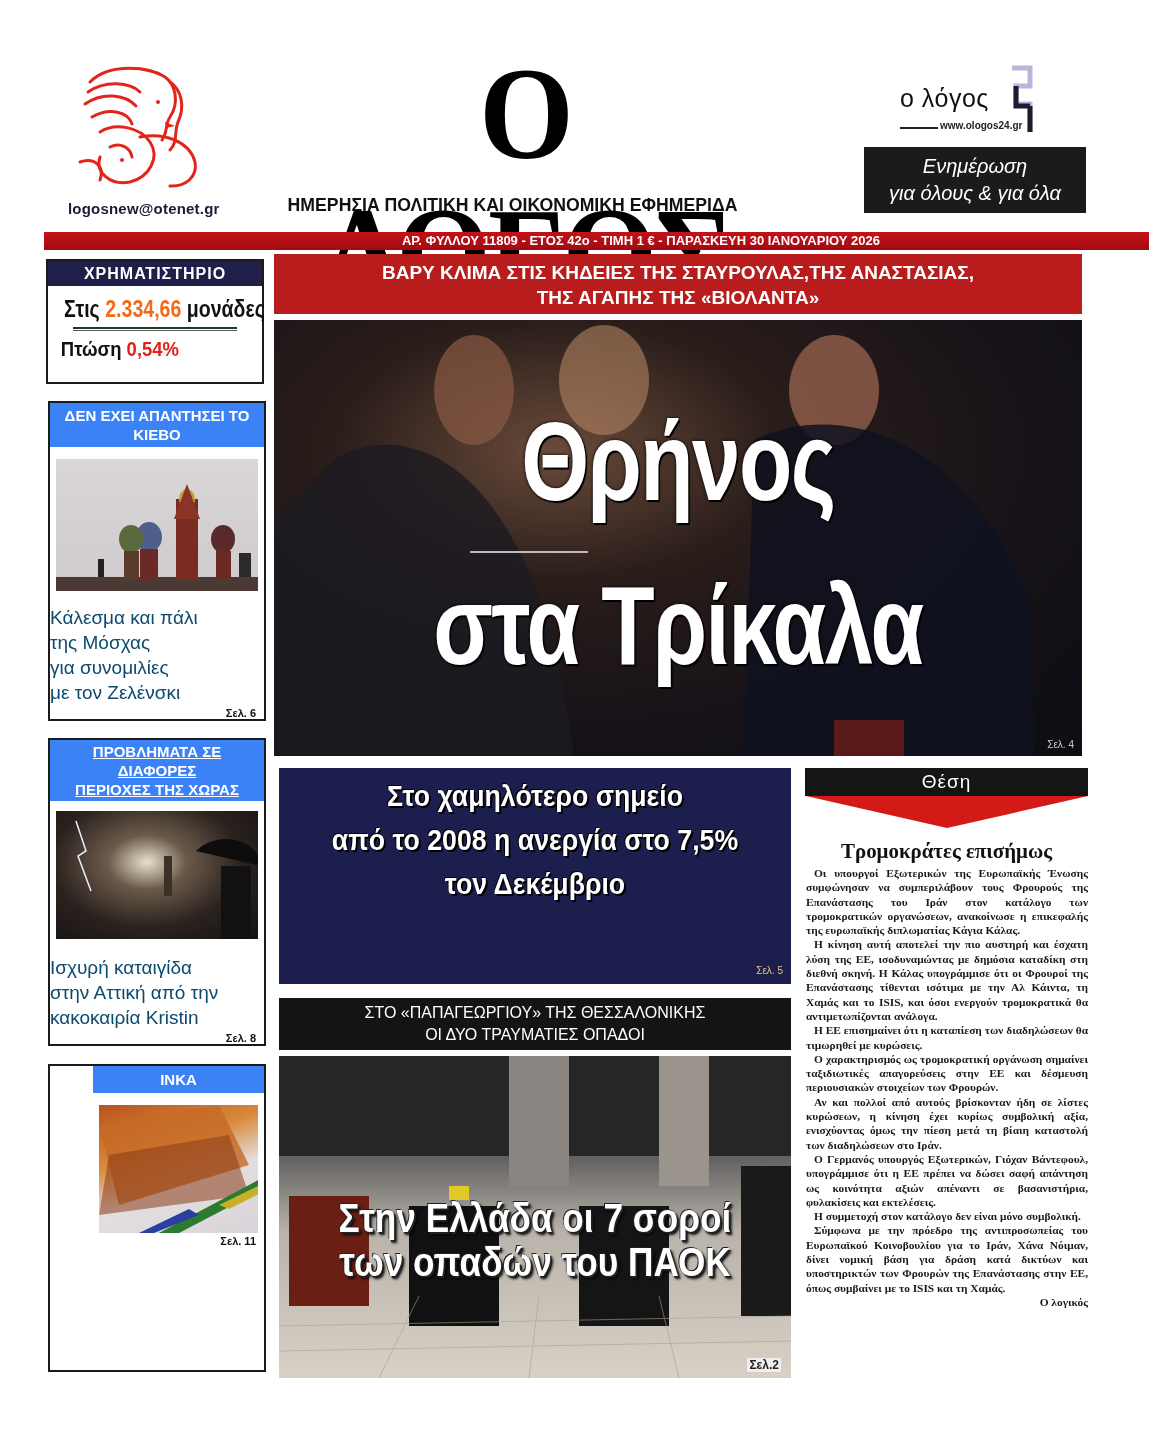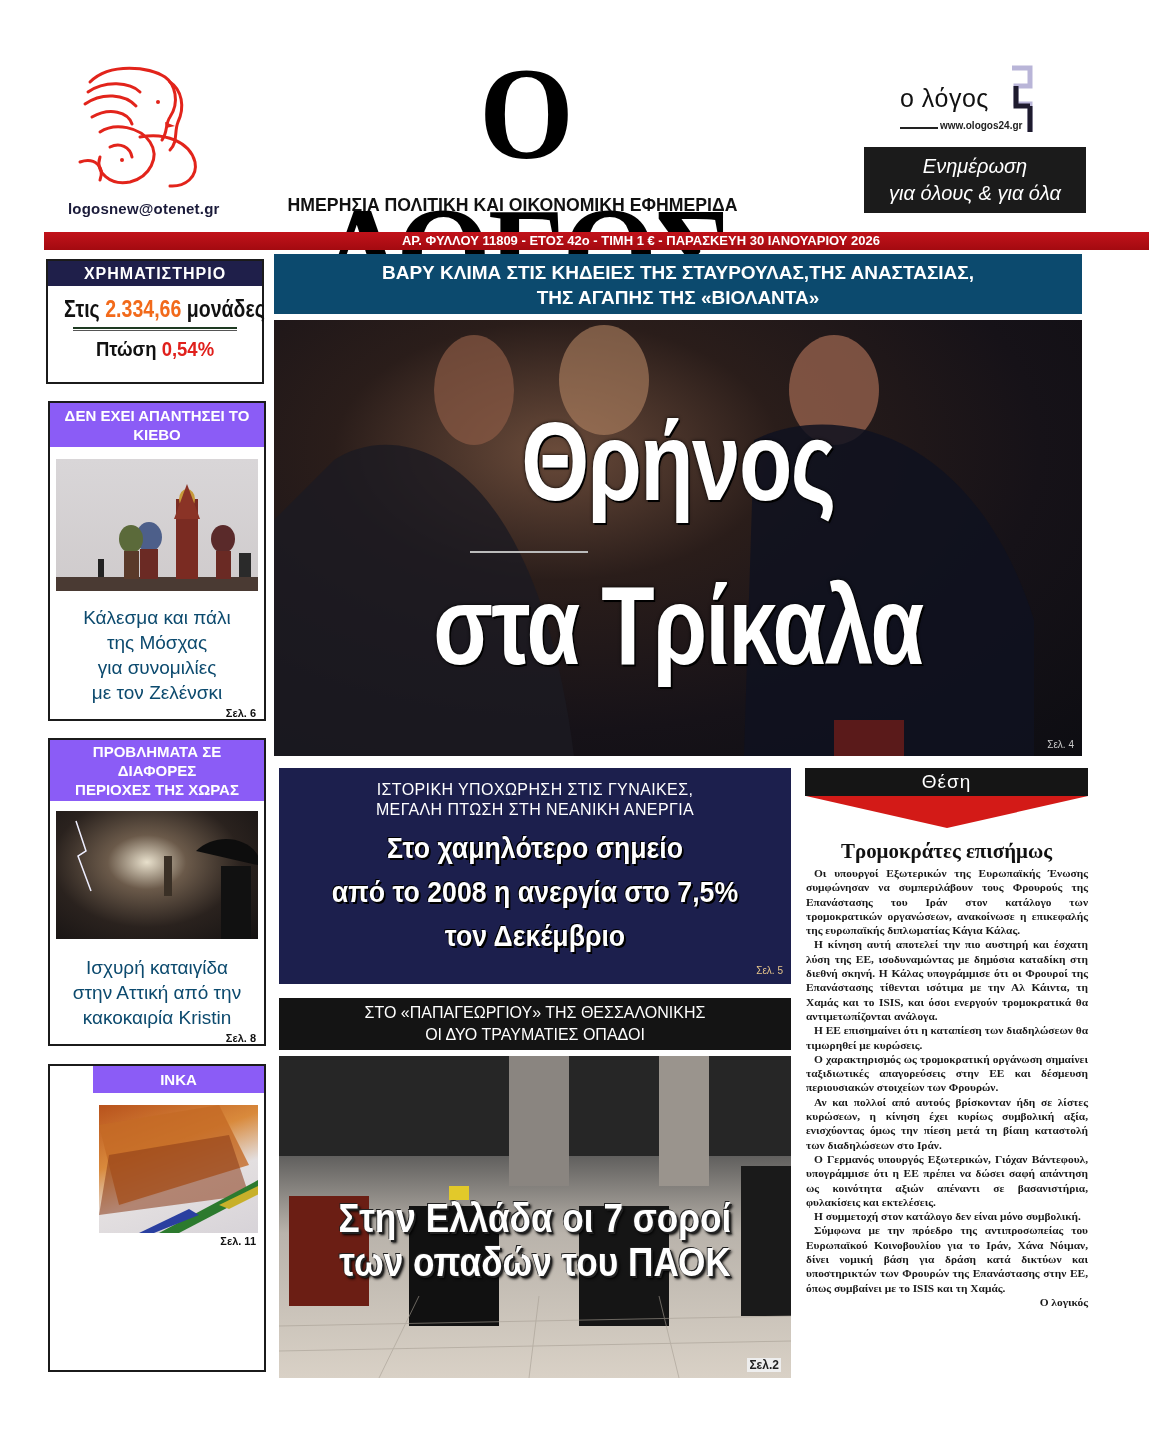--- a/index.html
+++ b/index.html
@@ -16,42 +16,42 @@
   .brand24 .four { position: absolute; left: 112px; top: 2px; width: 26px; height: 70px; }
   .brand24 .url { position: absolute; left: 44px; top: 58px; font-size: 10px; font-weight: bold; color: #222; }
   .brand24 .line { position: absolute; left: 4px; top: 65px; width: 38px; height: 1.5px; background: #222; }
   .slogan { left: 864px; top: 147px; width: 222px; height: 66px; background: #1b1b1b; color: #fff; text-align: center; font-style: italic; font-size: 20px; line-height: 27px; padding-top: 6px; }
 
   .redbar { left: 44px; top: 232px; width: 1116px; height: 18px; background: linear-gradient(#c2121a, #a30a10); }
   .redbar-text { position: absolute; right: 280px; top: 1px; color: #fff; font-size: 13px; font-weight: bold; white-space: nowrap; }
 
   
   .box { border: 2px solid #1b1b1b; background: #fff; }
-  .box-head { background: #8b5cf6; color: #fff; text-align: center; font-weight: bold; font-size: 15px; line-height: 19px; transform-origin: center; }
-  .box-body { text-align: center; }
+  .box-head { background: #3b82f6; color: #fff; text-align: center; font-weight: bold; font-size: 15px; line-height: 19px; transform-origin: center; }
+  .box-body { }
   .stock { left: 46px; top: 259px; width: 218px; height: 125px; }
   .stock .box-head { background: #1f1f4a; font-size: 16px; padding: 3px 0; letter-spacing: 1px; }
   .stock .line1 { font-size: 23px; font-weight: bold; margin-top: 10px; transform: scaleX(0.85); white-space: nowrap; }
   .stock .hl-orange { color: #f26a1b; }
   .stock .hl-red { color: #e0201c; }
   .stock .rule { width: 164px; height: 4px; margin: 4px auto 0; border-top: 2px solid #1e3a22; border-bottom: 1px solid #555; }
   .stock .line2 { font-size: 21px; font-weight: bold; margin-top: 6px; transform: scaleX(0.88); }
 
   .side-box .box-head { font-size: 15px; padding: 3px 4px; }
   .side-box .img { margin: 12px 6px 0; height: 132px; position: relative; overflow: hidden; }
   .side-box .headline { font-size: 19px; line-height: 25px; margin-top: 14px; color: #0c4a6e; }
   .side-box .page { text-align: right; font-size: 11px; font-weight: bold; padding-right: 8px; margin-top: 2px; }
 
   .kievo { left: 48px; top: 401px; width: 218px; height: 320px; }
   .probl { left: 48px; top: 738px; width: 218px; height: 308px; }
-  .probl .box-head { padding: 2px 4px; line-height: 19px; }
+  .probl .box-head { padding: 2px 4px; line-height: 19px; text-decoration: underline; }
   .inka { left: 48px; top: 1064px; width: 218px; height: 308px; padding-left: 43px; }
 
   
-  .lead-kicker { left: 274px; top: 254px; width: 808px; height: 60px; background: #0c4a6e; color: #fff; text-align: center; font-weight: bold; font-size: 19px; line-height: 25px; padding-top: 6px; }
+  .lead-kicker { left: 274px; top: 254px; width: 808px; height: 60px; background: #b91c1c; color: #fff; text-align: center; font-weight: bold; font-size: 19px; line-height: 25px; padding-top: 6px; }
   .lead-photo { left: 274px; top: 320px; width: 808px; height: 436px; overflow: hidden; background: radial-gradient(ellipse at 35% 30%, #6a4b3a 0%, #2a1d1a 30%, #161218 65%, #0d0d12 100%); }
   .lead-title { position: absolute; left: 0; width: 808px; text-align: center; color: #fff; font-weight: bold; font-size: 112px; line-height: 112px; transform: scaleX(0.78); text-shadow: 0 0 4px #000, 2px 2px 0 #000; letter-spacing: -2px; }
   .lead-rule { position: absolute; left: 470px; top: 551px; width: 118px; height: 2px; background: #bbb; }
   .lead-page { position: absolute; right: 8px; bottom: 6px; color: #ccc; font-size: 10px; }
 
   
   .unemp { left: 279px; top: 768px; width: 512px; height: 216px; background: #1c1f4d; color: #fff; text-align: center; }
   .unemp .kick { font-size: 16px; line-height: 20px; margin-top: 12px; letter-spacing: 0.4px; }
   .unemp .head { font-weight: bold; font-size: 29px; line-height: 44px; margin-top: 6px; text-shadow: 2px 2px 0 #000, -1px -1px 0 #000; transform: scaleX(0.92); }
   .unemp .page { position: absolute; right: 8px; bottom: 8px; font-size: 10px; color: #e6c58a; }
@@ -210,24 +210,20 @@
     <path d="M60 140 C120 100, 260 120, 300 436 L0 436 L0 200 Z" fill="#1c1a22" opacity="0.8"></path>
     <rect x="560" y="400" width="70" height="36" fill="#5a1a1a"></rect>
   </svg>
   <div class="lead-title" style="top:86px;">Θρήνος</div>
   <div class="lead-rule" style="left:196px;top:231px;"></div>
   <div class="lead-title" style="top:250px;">στα Τρίκαλα</div>
   <div class="lead-page">Σελ. 4</div>
 </div>
 
 <div class="abs unemp">
-  <div class="kick">
-    <div>ΙΣΤΟΡΙΚΗ ΥΠΟΧΩΡΗΣΗ ΣΤΙΣ ΓΥΝΑΙΚΕΣ,</div>
-    <div>ΜΕΓΑΛΗ ΠΤΩΣΗ ΣΤΗ ΝΕΑΝΙΚΗ ΑΝΕΡΓΙΑ</div>
-  </div>
   <div class="head">
     <div>Στο χαμηλότερο σημείο</div>
     <div>από το 2008 η ανεργία στο 7,5%</div>
     <div>τον Δεκέμβριο</div>
   </div>
   <div class="page">Σελ. 5</div>
 </div>
 
 <div class="abs paok-kicker">
   <div>ΣΤΟ «ΠΑΠΑΓΕΩΡΓΙΟΥ» ΤΗΣ ΘΕΣΣΑΛΟΝΙΚΗΣ</div>

